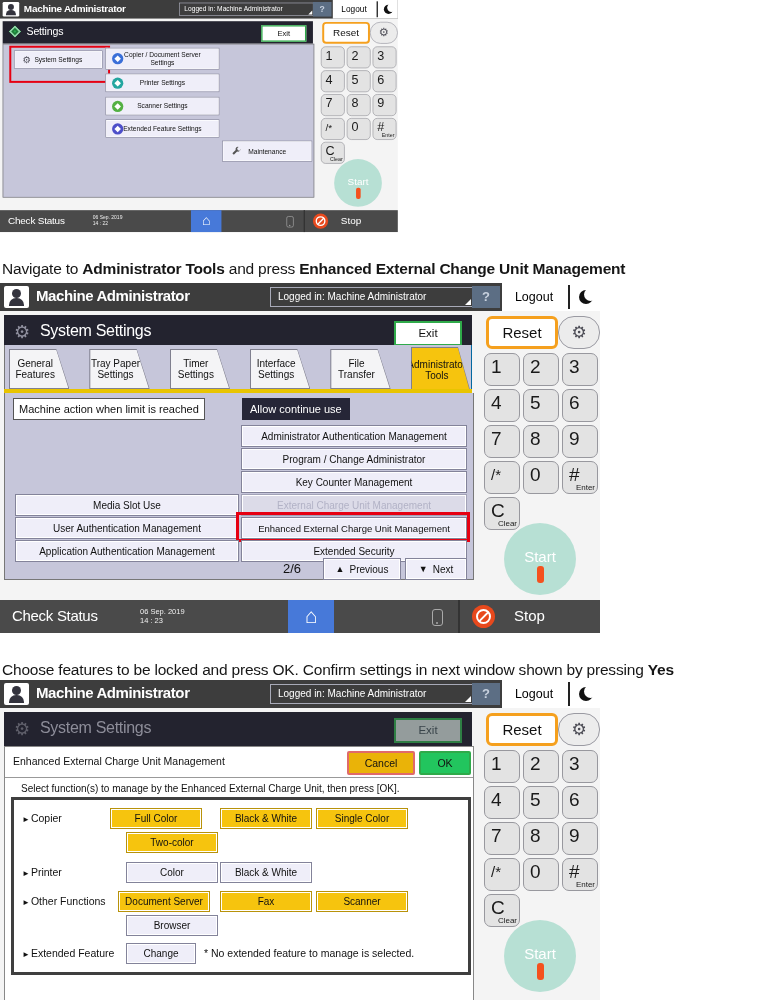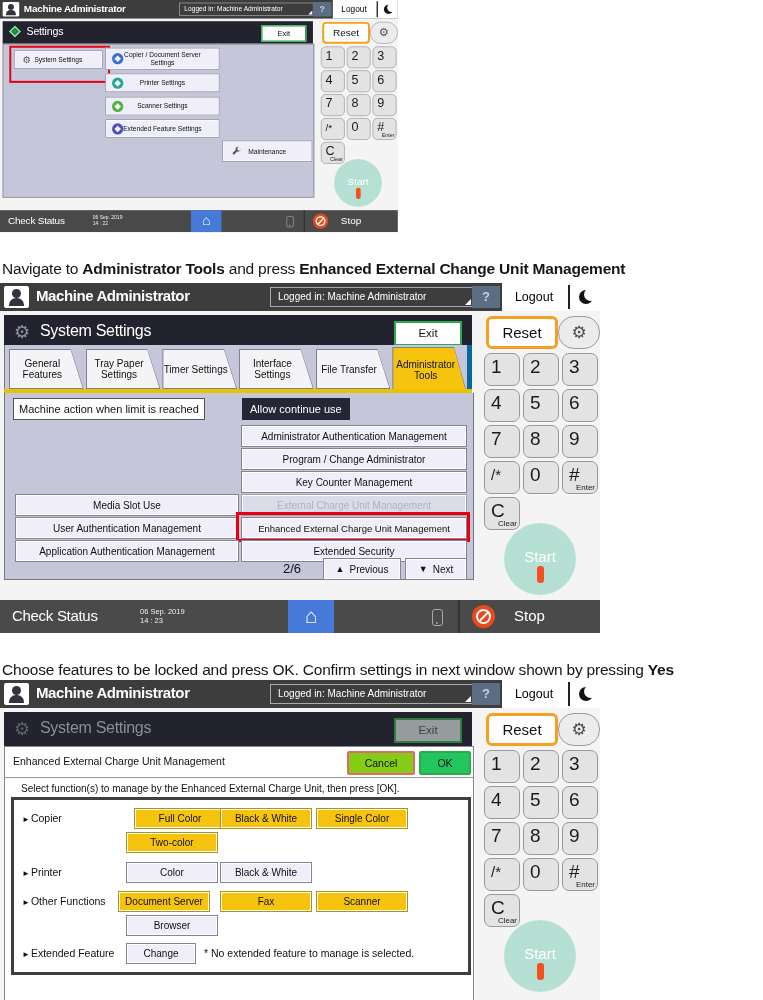--- a/index.html
+++ b/index.html
@@ -83,21 +83,21 @@
   .p1sys{left:16px;top:9px;width:132px;height:26px;}
   .p1sys .g{position:absolute;left:12px;font-size:14px;color:#4a4a55;}
   .p1rb{left:154px;width:170px;flex-direction:column;line-height:12px;}
   .cicon{position:absolute;left:9px;width:17px;height:17px;border-radius:50%;}
   .cicon:after{content:"";position:absolute;left:5px;top:5px;width:7px;height:7px;background:#fff;transform:rotate(45deg);}
   .p1maint{left:330px;top:145px;width:134px;height:30px;}
   .wrench{position:absolute;left:12px;top:7px;width:16px;height:16px;}
 
   
   .tabrow{position:absolute;left:4px;top:62px;width:468px;height:48px;background:#c6c6da;
-          border-left:1px solid #777;border-right:5px solid #0369a1;display:flex;align-items:flex-end;gap:2px;padding-left:4px;box-sizing:border-box;}
+          border-left:1px solid #777;border-right:1px solid #0369a1;display:flex;align-items:flex-end;gap:20px;padding-left:4px;box-sizing:border-box;}
   .tab{position:relative;width:75px;height:40px;clip-path:polygon(0 0,calc(100% - 13px) 0,100% 100%,0 100%);
        background:#80808f;margin-bottom:4px;}
   .tab .inner{position:absolute;inset:1px;clip-path:polygon(0 0,calc(100% - 12px) 0,100% 100%,0 100%);
        background:#f4f4f6;display:flex;align-items:center;justify-content:center;text-align:center;
        font-size:10px;line-height:11px;color:#111;padding-right:8px;}
   .tab.selected{height:46px;margin-bottom:0;}
   .tab.selected .inner{background:#f6c40e;}
   .tabline{position:absolute;left:4px;top:106px;width:468px;height:4px;background:#e8c400;}
   .p2content{position:absolute;left:4px;top:110px;width:468px;height:186px;background:#c6c6da;
           border:1px solid #777;border-top:none;}
@@ -106,21 +106,21 @@
   .limitval{position:absolute;left:237px;top:5px;height:22px;background:#262637;color:#fff;
           font-size:11px;line-height:22px;padding:0 8px;white-space:nowrap;}
   .pgnum{position:absolute;left:278px;top:168px;font-size:13px;color:#111;}
   .pagebtn{font-size:10px;gap:5px;}
   .pagebtn .arr{font-size:9px;}
 
   
   .p3screen{position:absolute;left:4px;top:66px;width:468px;height:280px;background:#fff;border:1px solid #888;}
   .p3sub{position:absolute;left:0;top:0;width:468px;height:30px;border-bottom:1px solid #999;}
   .p3subtitle{position:absolute;left:8px;top:8px;font-size:10.5px;color:#111;white-space:nowrap;}
-  .cancelbtn{position:absolute;left:342px;top:4px;width:64px;height:20px;background:#84cc16;border:2px solid #e06a6a;
+  .cancelbtn{position:absolute;left:342px;top:4px;width:64px;height:20px;background:#eab308;border:2px solid #e06a6a;
           border-radius:2px;font-size:10.5px;text-align:center;line-height:20px;color:#111;}
   .okbtn{position:absolute;left:414px;top:4px;width:48px;height:20px;background:#22c55e;border:2px solid #2faa4a;
           border-radius:2px;font-size:10.5px;text-align:center;line-height:20px;color:#111;}
   .p3instr{position:absolute;left:8px;top:36px;font-size:10px;color:#111;white-space:nowrap;margin-left:8px;}
   .p3box{position:absolute;left:6px;top:50px;width:454px;height:172px;border:3px solid #3f3f3f;background:#fff;}
   .rowlbl{position:absolute;left:8px;font-size:10.5px;color:#111;white-space:nowrap;}
   .rowlbl .arr{font-size:8px;margin-right:1px;}
   .fbtn{height:19px;width:90px;font-size:10px;}
   .p3note{position:absolute;left:190px;top:147px;font-size:10.5px;color:#111;white-space:nowrap;}
 
@@ -358,21 +358,21 @@
     <div class="p3screen">
       <div class="p3sub">
         <div class="p3subtitle">Enhanced External Charge Unit Management</div>
         <div class="cancelbtn">Cancel</div>
         <div class="okbtn">OK</div>
       </div>
       <div class="p3instr">Select function(s) to manage by the Enhanced External Charge Unit, then press [OK].</div>
 
       <div class="p3box">
         <div class="rowlbl" style="top:12px;"><span class="arr">►</span><span>Copier</span></div>
-        <div class="lbtn ybtn fbtn" style="left:120px;top:8px;">Full Color</div>
+        <div class="lbtn ybtn fbtn" style="left:96px;top:8px;">Full Color</div>
         <div class="lbtn ybtn fbtn" style="left:206px;top:8px;">Black &amp; White</div>
         <div class="lbtn ybtn fbtn" style="left:302px;top:8px;">Single Color</div>
         <div class="lbtn ybtn fbtn" style="left:112px;top:32px;">Two-color</div>
 
         <div class="rowlbl" style="top:66px;"><span class="arr">►</span><span>Printer</span></div>
         <div class="lbtn fbtn" style="left:112px;top:62px;">Color</div>
         <div class="lbtn fbtn" style="left:206px;top:62px;">Black &amp; White</div>
 
         <div class="rowlbl" style="top:95px;"><span class="arr">►</span><span>Other Functions</span></div>
         <div class="lbtn ybtn fbtn" style="left:104px;top:91px;">Document Server</div>

